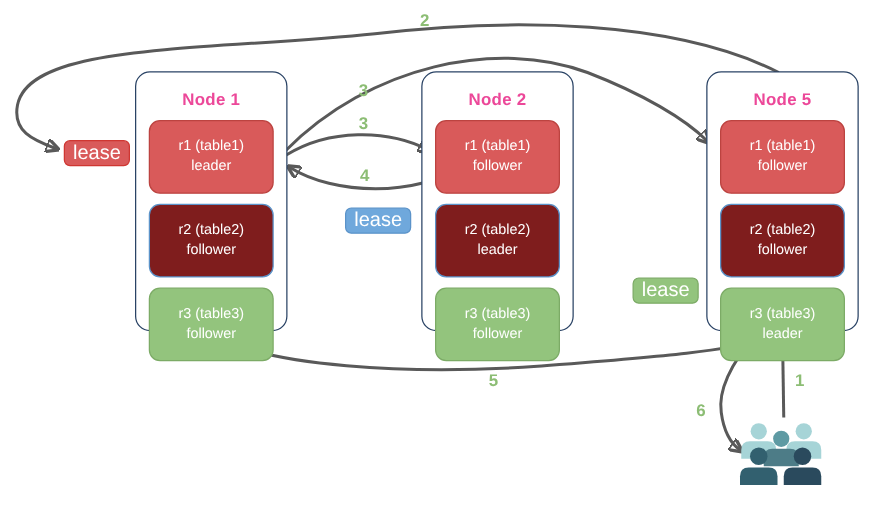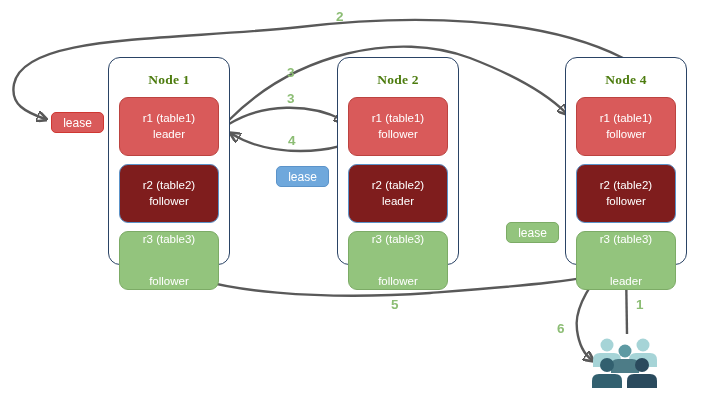--- a/index.html
+++ b/index.html
@@ -9,36 +9,36 @@
   }
   .arrows{position:absolute;left:0;top:0;width:704px;height:405px;}
   .arrows path{fill:none;stroke:#595959;stroke-width:2.4px;}
 
   .node{
     position:absolute;top:57px;width:122px;height:208px;background:#ffffff;
     border:1.5px solid #2a4365;border-radius:12px;box-sizing:border-box;
     padding:9px 10px 0;
   }
   .node-title{
-    text-align:center;font-weight:bold;font-size:13.5px;color:#4d7c0f;
-    margin:5px 0 9px;letter-spacing:.2px;font-family:Liberation Serif, serif;
+    text-align:center;font-weight:bold;font-size:13.5px;color:#ec4899;
+    margin:5px 0 9px;letter-spacing:.2px;
   }
   .replica{
     width:100px;height:59px;margin:0 auto 8px;border-radius:9px;
     box-sizing:border-box;border:1.5px solid transparent;color:#ffffff;
     font-size:11.5px;line-height:1.32;display:flex;flex-direction:column;
     align-items:center;justify-content:center;text-align:center;
   }
   .replica.red{background:#d95a5a;border-color:#bc4340;}
   .replica.blue{background:#7f1d1d;border-color:#5b93c9;}
-  .replica.green{background:#93c47d;border-color:#7cab66;justify-content:space-between;}
+  .replica.green{background:#93c47d;border-color:#7cab66;}
 
   .lease{
     position:absolute;width:53px;height:21px;border-radius:5px;box-sizing:border-box;
-    color:#ffffff;font-size:12px;display:flex;align-items:center;justify-content:center;
+    color:#ffffff;font-size:16px;display:flex;align-items:center;justify-content:center;
   }
   .lease.red{background:#d95a5a;border:1.5px solid #cf3732;left:51px;top:112px;}
   .lease.blue{background:#6fa8dc;border:1.5px solid #5b93c9;left:276px;top:166px;}
   .lease.green{background:#93c47d;border:1.5px solid #7cab66;left:506px;top:222px;}
 
   .flow-num{
     position:absolute;font-weight:bold;font-size:13.5px;color:#8cbd74;
   }
   .users{position:absolute;left:591px;top:336px;}
 </style>
@@ -88,21 +88,21 @@
       <span>r2 (table2)</span>
       <span>leader</span>
     </div>
     <div class="replica green">
       <span>r3 (table3)</span>
       <span>follower</span>
     </div>
   </div>
 
   <div class="node" style="left:565px;">
-    <div class="node-title">Node 4</div>
+    <div class="node-title">Node 5</div>
     <div class="replica red">
       <span>r1 (table1)</span>
       <span>follower</span>
     </div>
     <div class="replica blue">
       <span>r2 (table2)</span>
       <span>follower</span>
     </div>
     <div class="replica green">
       <span>r3 (table3)</span>

